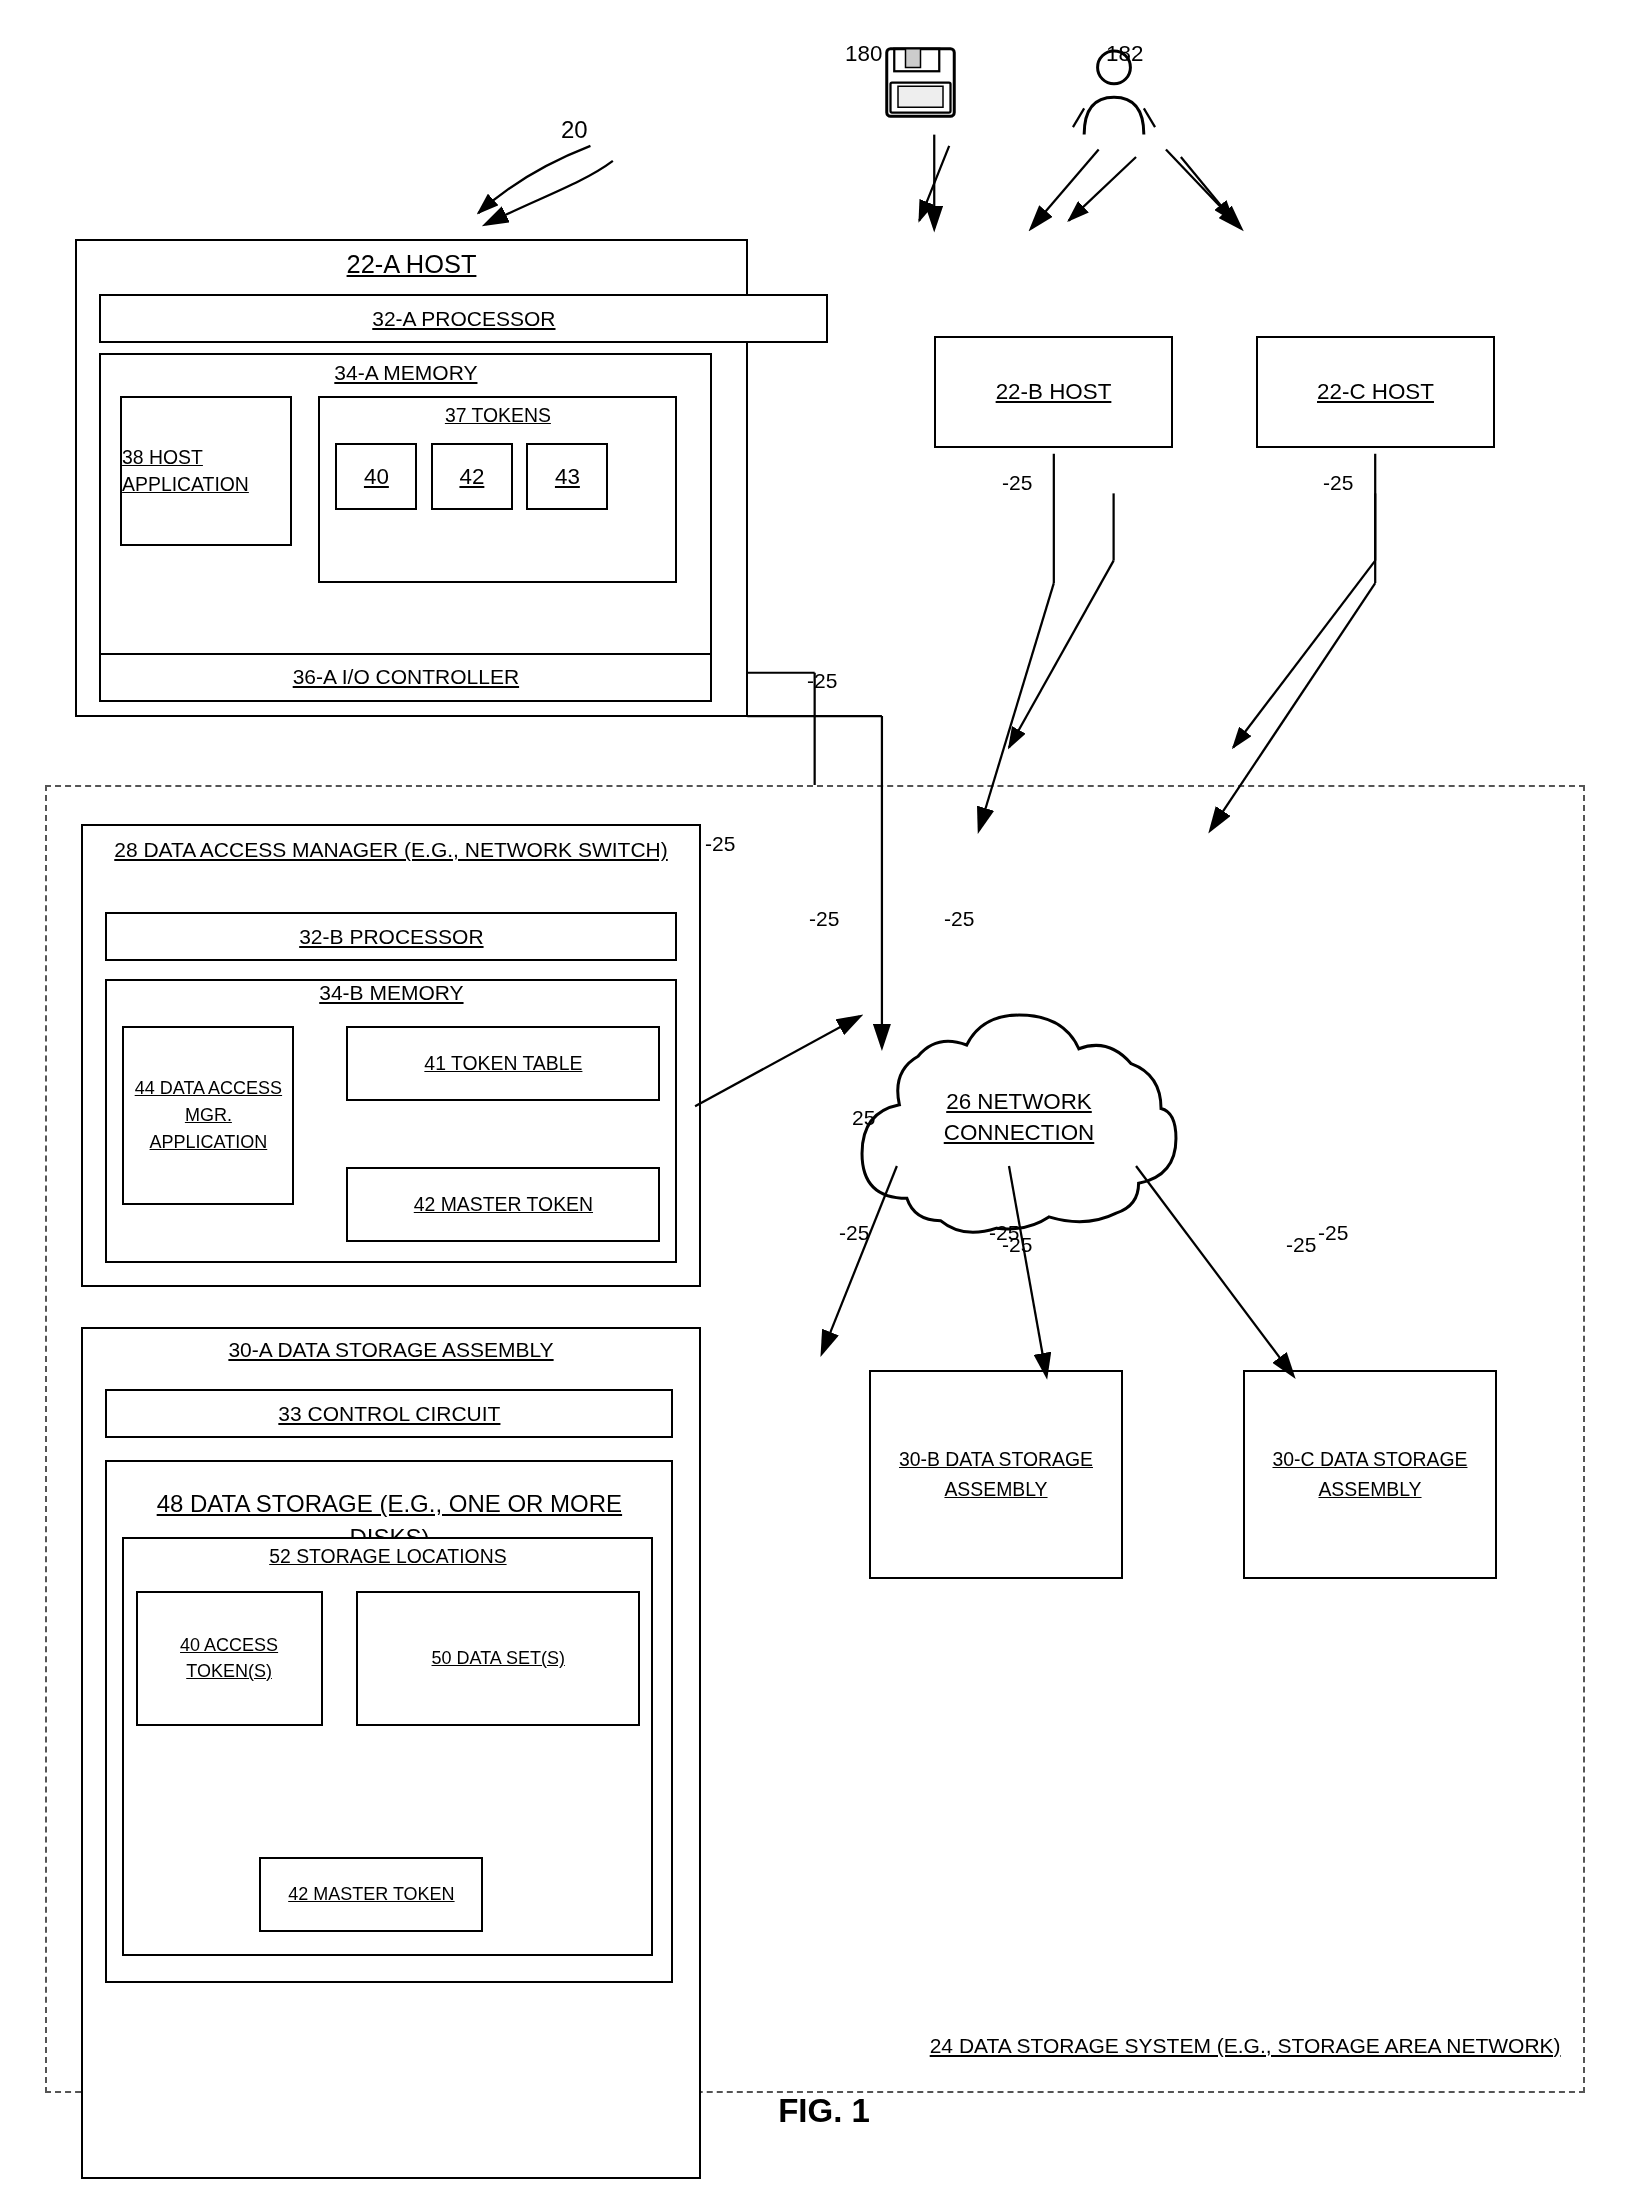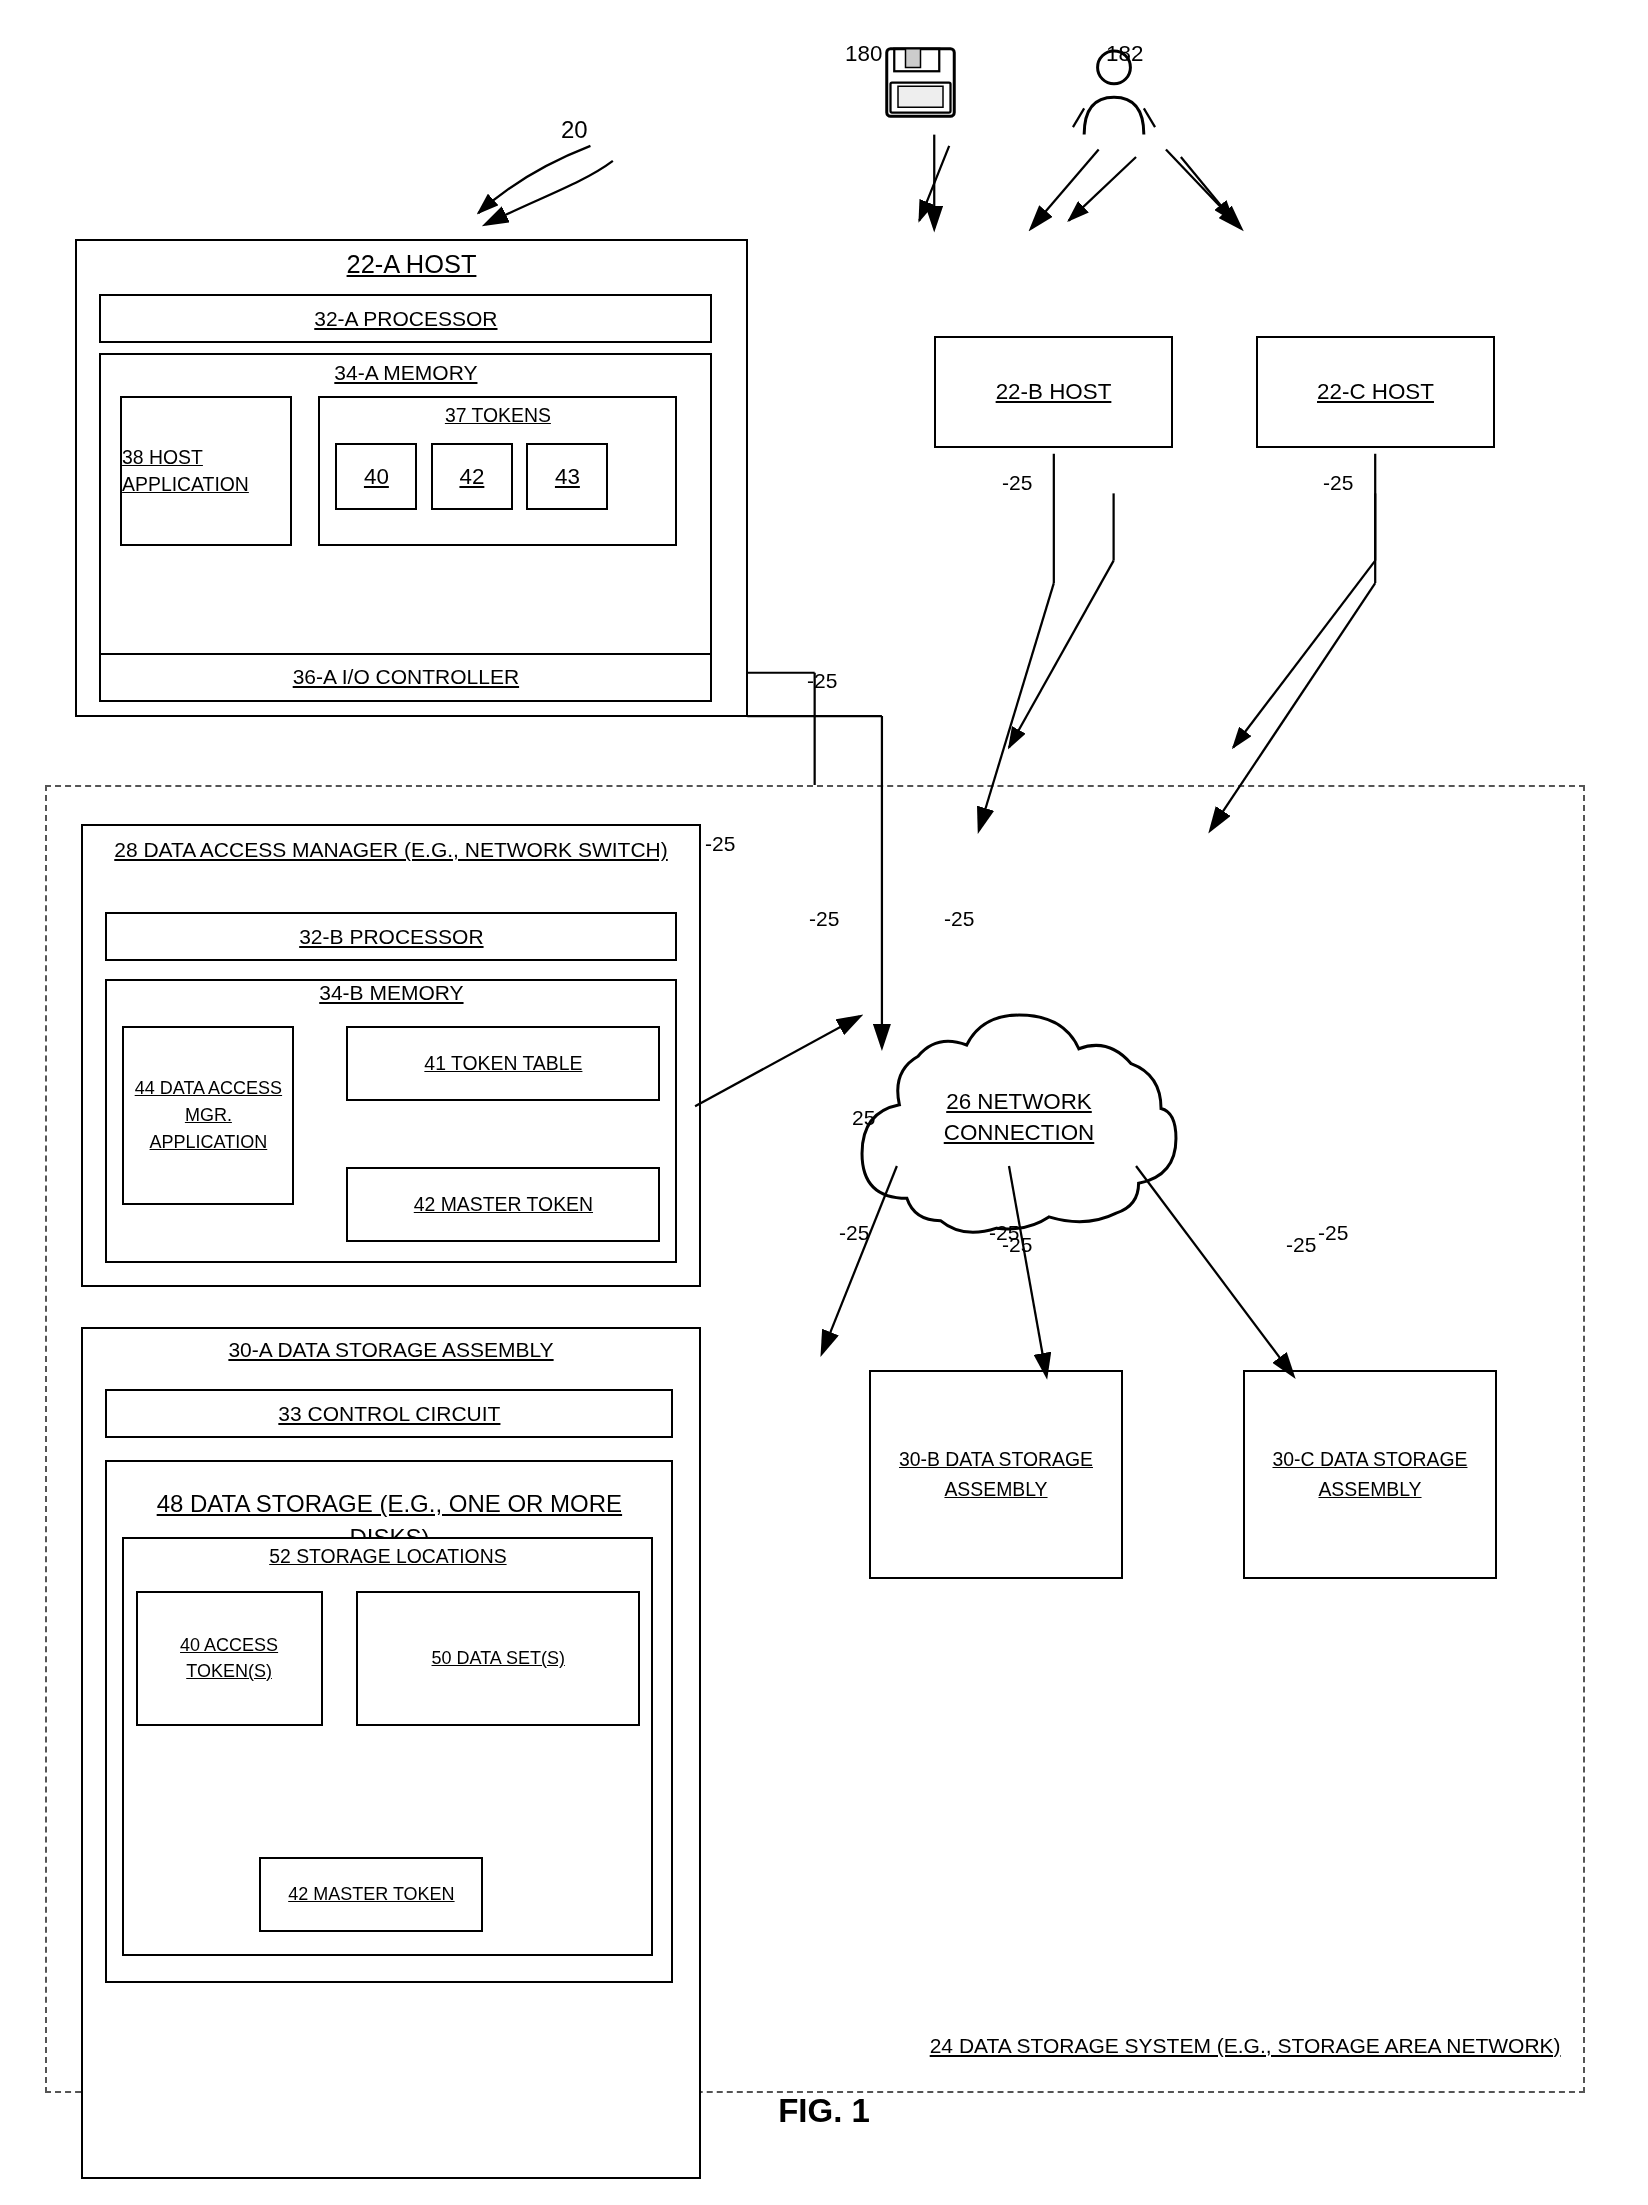--- a/index.html
+++ b/index.html
@@ -119,33 +119,33 @@
 
       <line x1="20" y1="85" x2="5" y2="110" stroke="#000" stroke-width="3"></line>
       <line x1="100" y1="85" x2="115" y2="110" stroke="#000" stroke-width="3"></line>
     </svg>
   </div>
   <div style="position:absolute; top:41px; left:1106px; font-size:22.4px;">182</div>
 
   <div class="box" style="left:75px; top:239px; width:673px; height:478px; border-width:2.2px;">
     <div style="font-size:25.4px; text-decoration:underline; padding:9px 0;">22-A HOST</div>
 
-    <div class="box" style="position:relative; left:22.4px; top:6px; width:613px; height:49px; display:flex; align-items:center; justify-content:center;">
+    <div class="box" style="position:relative; left:22.4px; top:6px; width:729px; height:49px; display:flex; align-items:center; justify-content:center;">
       <span style="font-size:21px; text-decoration:underline;">32-A PROCESSOR</span>
     </div>
 
     <div class="box" style="position:relative; left:22.4px; top:16.4px; width:613px; height:321px;">
       <div style="font-size:21px; text-decoration:underline; padding:6px 0;">34-A MEMORY</div>
 
       <div class="box" style="position:absolute; left:18.7px; top:41px; width:172px; height:150px; display:flex; align-items:center; justify-content:center; text-align:left;">
         <span style="font-size:19.4px; text-decoration:underline; line-height:1.4;">38 HOST
 APPLICATION</span>
       </div>
 
-      <div class="box" style="position:absolute; left:217px; top:41px; width:359px; height:150px;">
+      <div class="box" style="position:absolute; left:217px; top:41px; width:359px; height:187px;">
         <div style="font-size:19.4px; text-decoration:underline; padding:6px 0;">37 TOKENS</div>
 
         <div style="position:absolute; top:45px; left:15px; display:flex; gap:13.5px;">
           <div class="box" style="position:relative; width:82px; height:67px; display:flex; align-items:center; justify-content:center;">
             <span style="font-size:22.4px; text-decoration:underline;">40</span>
           </div>
           <div class="box" style="position:relative; width:82px; height:67px; display:flex; align-items:center; justify-content:center;">
             <span style="font-size:22.4px; text-decoration:underline;">42</span>
           </div>
           <div class="box" style="position:relative; width:82px; height:67px; display:flex; align-items:center; justify-content:center;">

